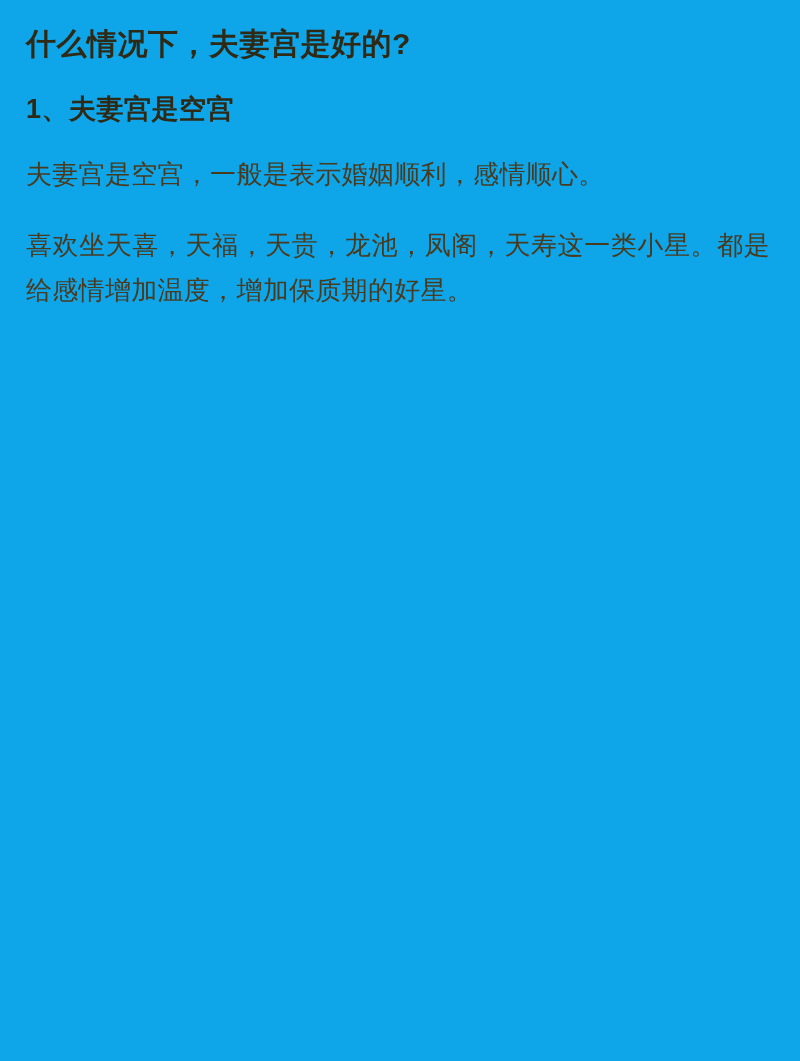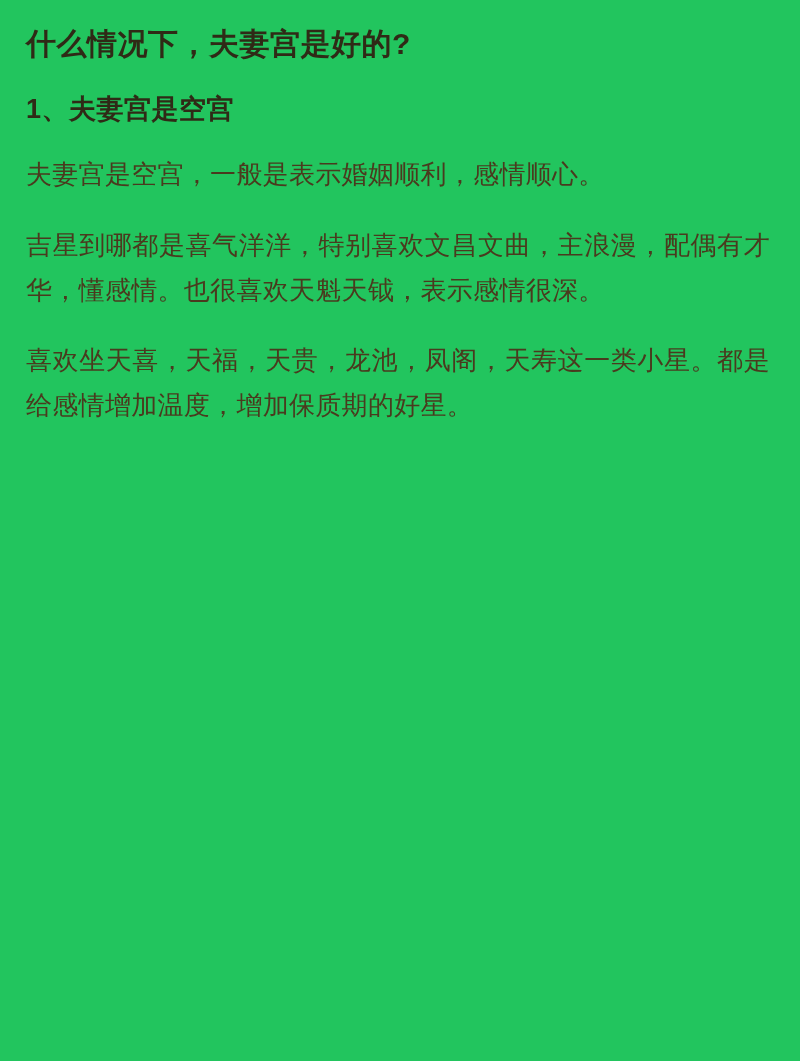--- a/index.html
+++ b/index.html
@@ -11,21 +11,21 @@
     width: 800px;
     min-height: 1061px;
     font-family: "Liberation Sans", "DejaVu Sans", sans-serif;
     color: #3a2f1b;
   }
   .page {
     width: 800px;
     min-height: 1061px;
     box-sizing: border-box;
     padding: 18px 26px 10px 26px;
-    background: #22c55e;
+    background: #0ea5e9;
   }
   .article-title {
     font-size: 30px;
     font-weight: bold;
     line-height: 1.35;
     color: #2f2a16;
     margin: 6px 0 26px 0;
     letter-spacing: 0.5px;
   }
   .section-heading {
@@ -49,16 +49,15 @@
   }
 </style>
 </head>
 <body>
 
 <div class="page">
   <h1 class="article-title">什么情况下，夫妻宫是好的?</h1>
   <div>
       <h2 class="section-heading">1、夫妻宫是空宫</h2>
       <p class="paragraph">夫妻宫是空宫，一般是表示婚姻顺利，感情顺心。</p>
-      <p class="paragraph">吉星到哪都是喜气洋洋，特别喜欢文昌文曲，主浪漫，配偶有才华，懂感情。也很喜欢天魁天钺，表示感情很深。</p>
       <p class="paragraph">喜欢坐天喜，天福，天贵，龙池，凤阁，天寿这一类小星。都是给感情增加温度，增加保质期的好星。</p>
     </div>
 </div>
 
 </body></html>

